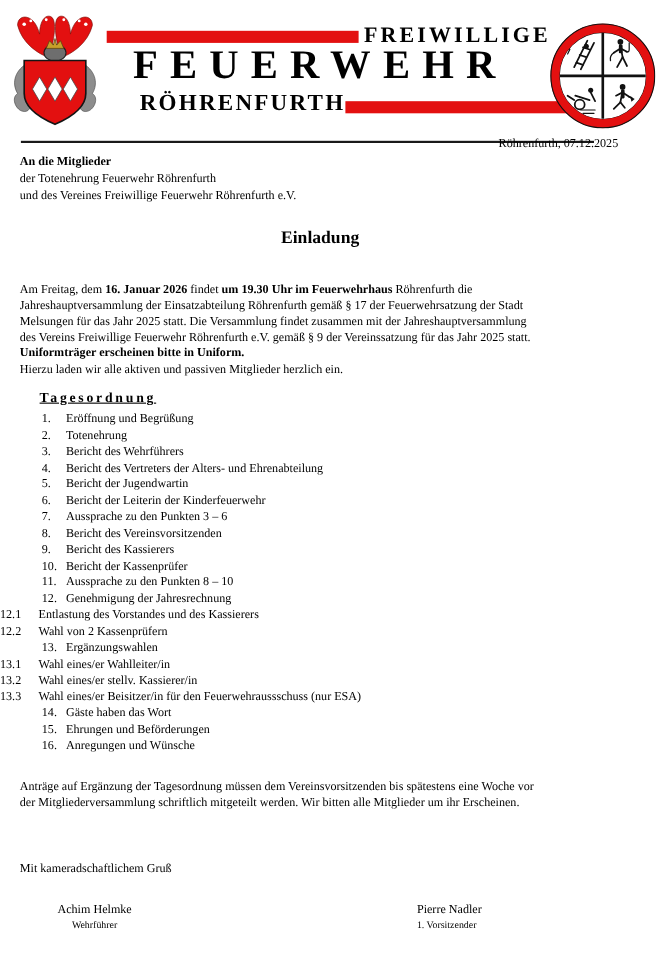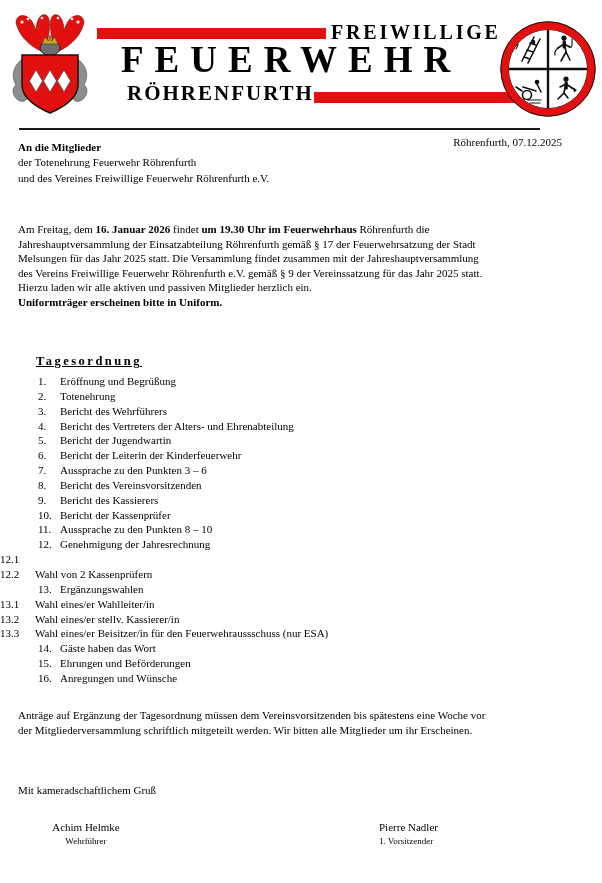--- a/index.html
+++ b/index.html
@@ -16,27 +16,27 @@
   .brand-top  { position:absolute; left:331px; top:21px; font-size:20px; font-weight:bold; letter-spacing:2.8px; white-space:nowrap; }
   .brand-main { position:absolute; left:121px; top:38px; font-size:37px; font-weight:bold; letter-spacing:11px; white-space:nowrap; }
   .brand-sub  { position:absolute; left:127px; top:81px; font-size:21px; font-weight:bold; letter-spacing:2px; white-space:nowrap; }
   .crest  { position:absolute; left:6px;  top:7px;  width:92px; height:113px; }
   .emblem { position:absolute; left:500px; top:21px; width:96px; height:96px; z-index:2; }
   .rule { position:absolute; left:19px; top:128px; width:521px; height:2px; background:#1a1a1a; }
 
   
   .addr { position:absolute; left:18px; top:140px; font-size:11px; line-height:15.3px; }
   .addr .b1 { font-weight:bold; }
-  .place-date { position:absolute; right:40px; top:136px; font-size:11px; }
+  .place-date { position:absolute; right:40px; top:125px; font-size:11px; }
 
   
   .title { position:absolute; left:18px; top:208px; width:546px; text-align:center; font-size:16px; font-weight:bold; }
 
   
-  .intro { position:absolute; left:18px; top:222px; font-size:11px; }
+  .intro { position:absolute; left:18px; top:256px; font-size:11px; }
   .intro-line { line-height:14.5px; white-space:nowrap; }
   .b { font-weight:bold; }
 
   
   .agenda-heading {
     position:absolute; left:36px; top:354px; font-size:12.5px; font-weight:bold;
     letter-spacing:2.5px; text-decoration:underline; white-space:nowrap;
   }
   .agenda { position:absolute; left:0; top:374px; width:602px; font-size:11px; }
   .agenda-row { display:flex; line-height:14.85px; white-space:nowrap; }
@@ -150,28 +150,29 @@
     <div class="rule"></div>
   </div>
 
   <div class="addr">
     <div class="b1">An die Mitglieder</div>
     <div>der Totenehrung Feuerwehr Röhrenfurth</div>
     <div>und des Vereines Freiwillige Feuerwehr Röhrenfurth e.V.</div>
   </div>
   <div class="place-date">Röhrenfurth, 07.12.2025</div>
 
+  <div class="title">Einladung</div>
 
   <div class="intro" id="intro">
       <div class="intro-line"><span>Am Freitag, dem </span><span class="b">16. Januar 2026</span><span> findet </span><span class="b">um 19.30 Uhr im Feuerwehrhaus</span><span> Röhrenfurth die</span></div>
       <div class="intro-line"><span>Jahreshauptversammlung der Einsatzabteilung Röhrenfurth gemäß § 17 der Feuerwehrsatzung der Stadt</span></div>
       <div class="intro-line"><span>Melsungen für das Jahr 2025 statt. Die Versammlung findet zusammen mit der Jahreshauptversammlung</span></div>
       <div class="intro-line"><span>des Vereins Freiwillige Feuerwehr Röhrenfurth e.V. gemäß § 9 der Vereinssatzung für das Jahr 2025 statt.</span></div>
+      <div class="intro-line"><span class="b">Uniformträger erscheinen bitte in Uniform.</span></div>
       <div class="intro-line"><span>Hierzu laden wir alle aktiven und passiven Mitglieder herzlich ein.</span></div>
-      <div class="intro-line"><span class="b">Uniformträger erscheinen bitte in Uniform.</span></div>
     </div>
 
   <div class="agenda-heading">Tagesordnung</div>
   <div class="agenda" id="agenda">
       <div class="agenda-row lvl1">
         <span class="num">1.</span>
         <span class="txt">Eröffnung und Begrüßung</span>
       </div>
       <div class="agenda-row lvl1">
         <span class="num">2.</span>
@@ -212,20 +213,21 @@
       <div class="agenda-row lvl1">
         <span class="num">11.</span>
         <span class="txt">Aussprache zu den Punkten 8 – 10</span>
       </div>
       <div class="agenda-row lvl1">
         <span class="num">12.</span>
         <span class="txt">Genehmigung der Jahresrechnung</span>
       </div>
       <div class="agenda-row lvl2">
         <span class="num">12.1</span>
+        <span class="txt">Entlastung des Vorstandes und des Kassierers</span>
       </div>
       <div class="agenda-row lvl2">
         <span class="num">12.2</span>
         <span class="txt">Wahl von 2 Kassenprüfern</span>
       </div>
       <div class="agenda-row lvl1">
         <span class="num">13.</span>
         <span class="txt">Ergänzungswahlen</span>
       </div>
       <div class="agenda-row lvl2">

